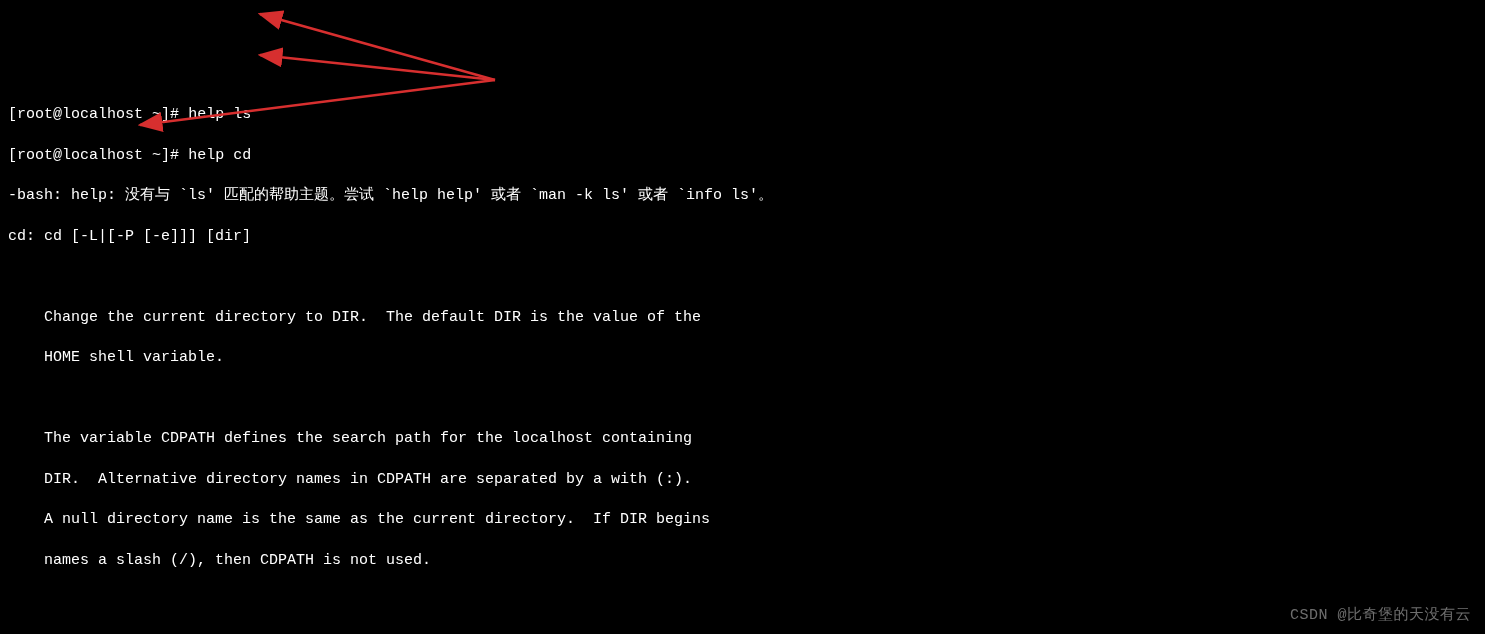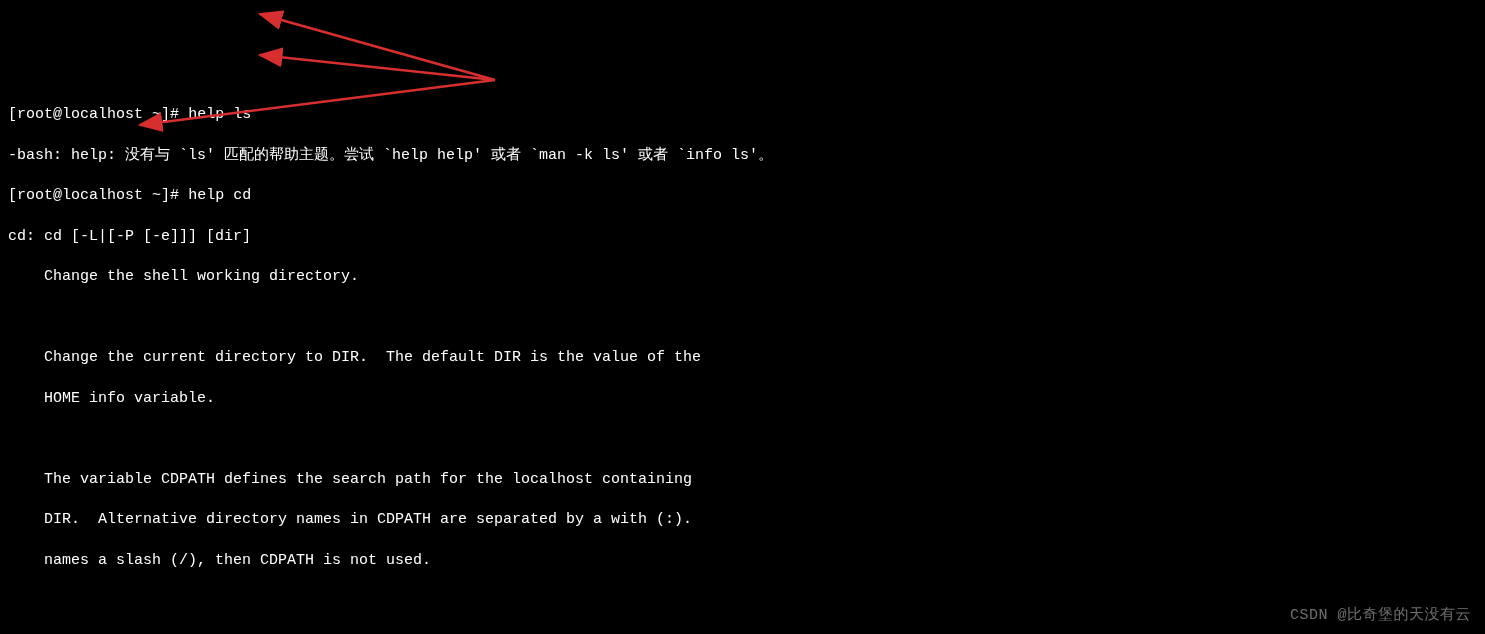--- a/index.html
+++ b/index.html
@@ -41,30 +41,30 @@
       pointer-events: none;
     }
   </style>
 </head>
 <body>
 
 
 
 <div class="terminal">
 <div class="line">[<span>root</span>@<span>localhost</span> <span>~</span>]<span>#</span> <span class="cmd">help ls</span></div>
+<div class="line">[<span>root</span>@<span>localhost</span> <span>~</span>]<span>#</span> <span class="cmd">help cd</span></div>
 <div class="line output">-bash: help: 没有与 `ls' 匹配的帮助主题。尝试 `help help' 或者 `man -k ls' 或者 `info ls'。</div>
-<div class="line">[<span>root</span>@<span>localhost</span> <span>~</span>]<span>#</span> <span class="cmd">help cd</span></div>
 <div class="line output">cd: cd [-L|[-P [-e]]] [dir]</div>
-<div class="line output">    Change the shell working directory.</div>
 <div class="line output">    </div>
 <div class="line output">    Change the current directory to DIR.  The default DIR is the value of the</div>
-<div class="line output">    HOME info variable.</div>
+<div class="line output">    HOME shell variable.</div>
 <div class="line output">    </div>
 <div class="line output">    The variable CDPATH defines the search path for the localhost containing</div>
 <div class="line output">    DIR.  Alternative directory names in CDPATH are separated by a with (:).</div>
+<div class="line output">    A null directory name is the same as the current directory.  If DIR begins</div>
 <div class="line output">    names a slash (/), then CDPATH is not used.</div>
 <div class="line output">    </div>
 
 
 
 
 
 
 
 

